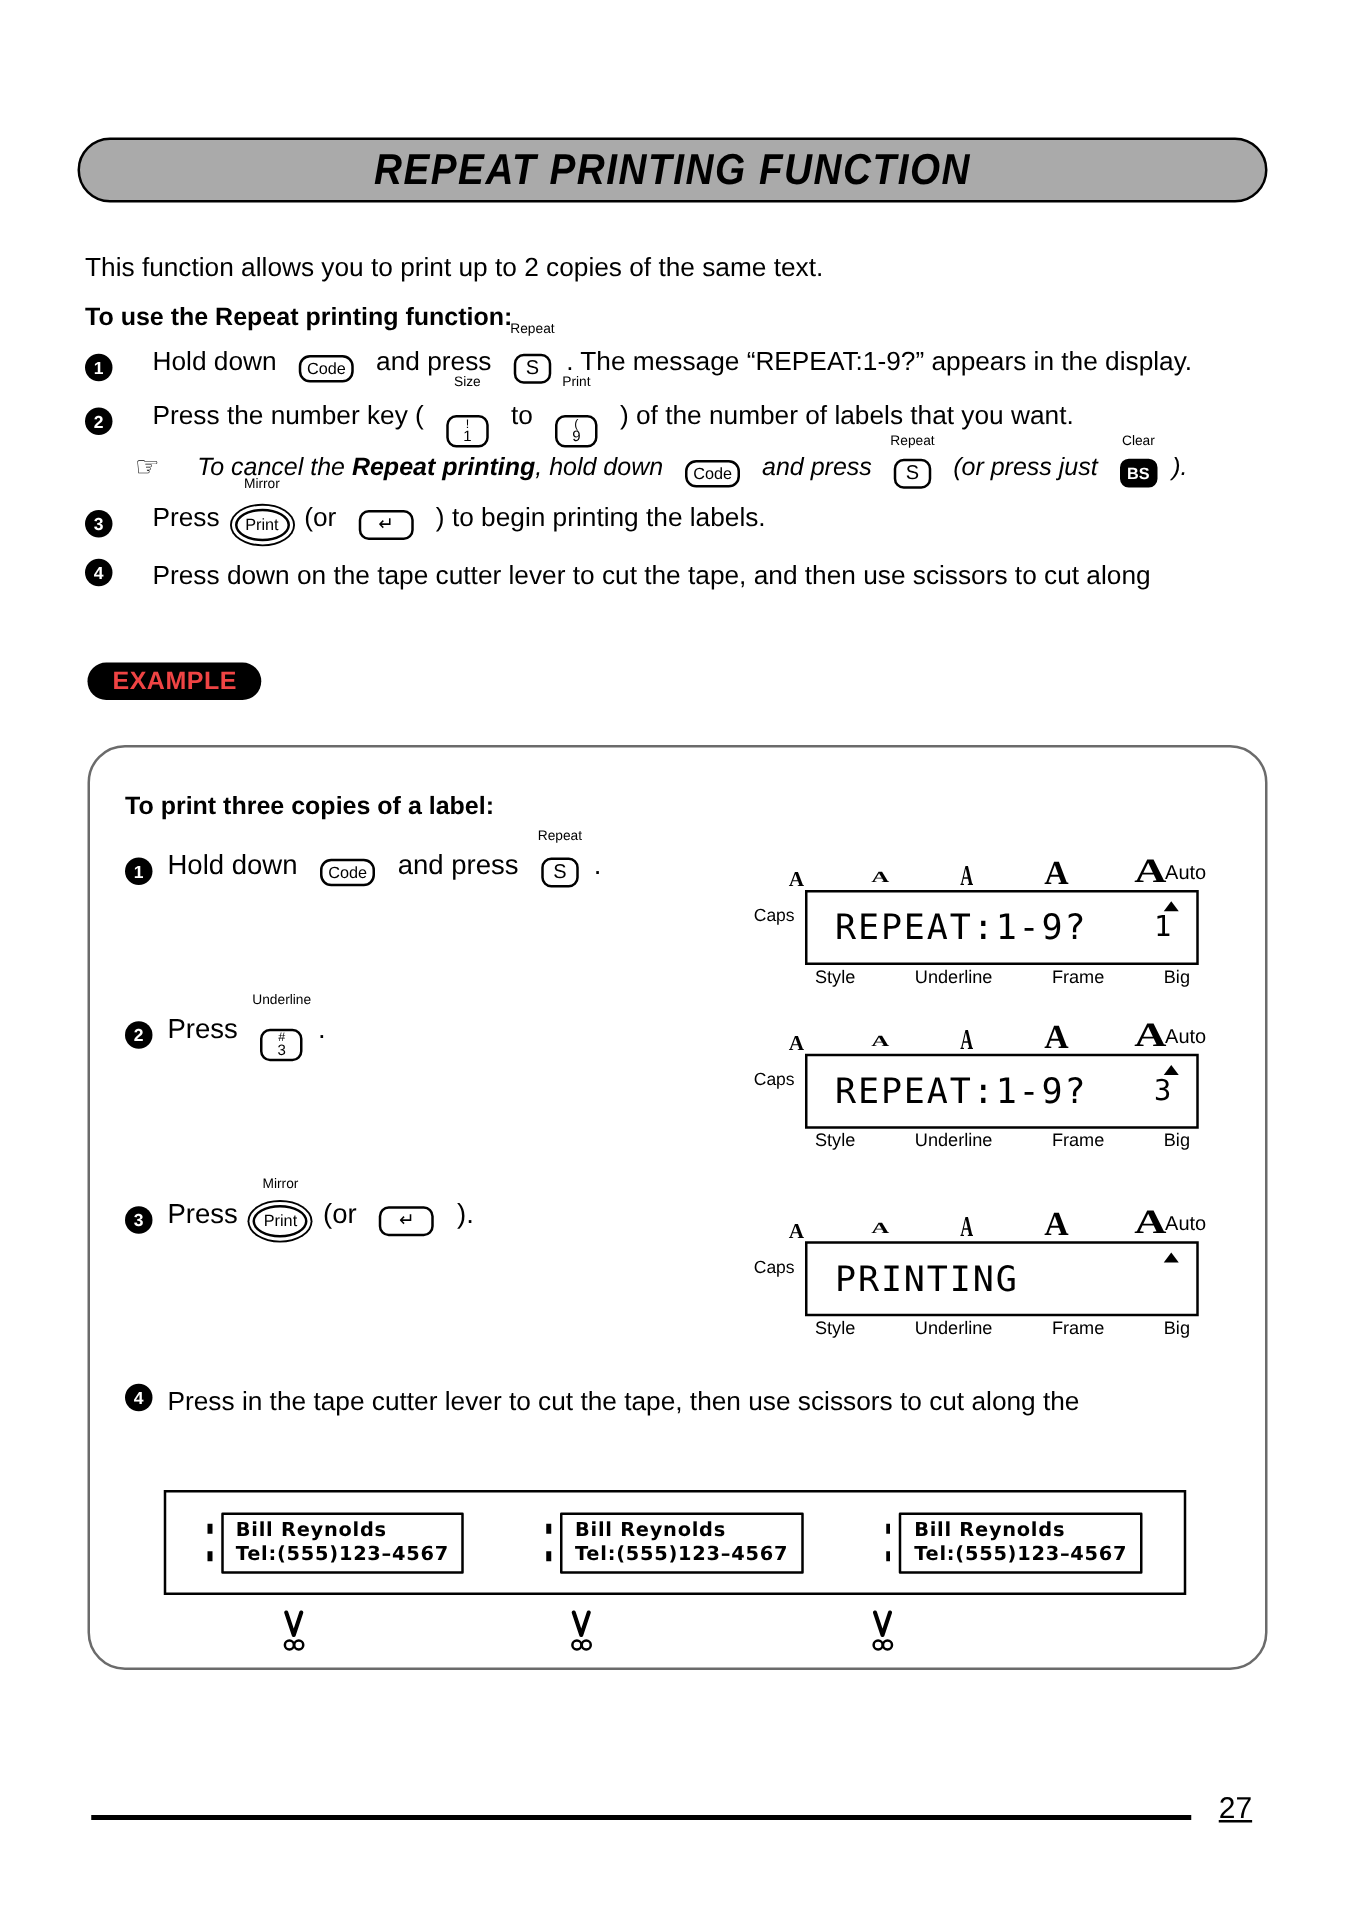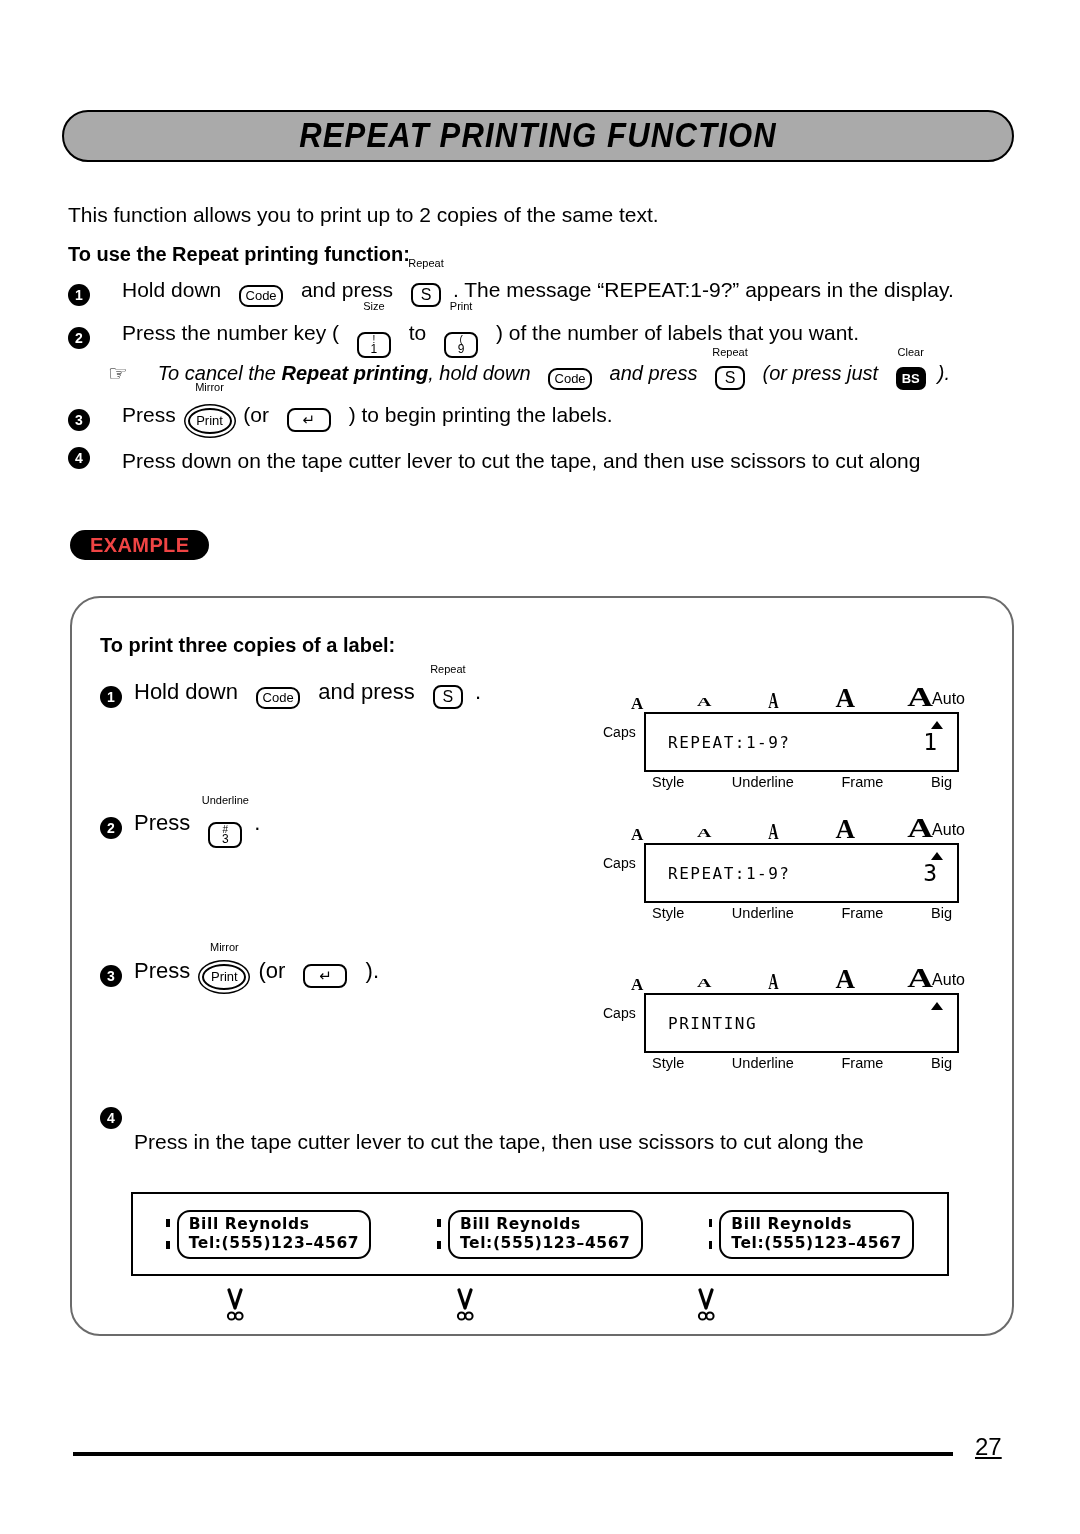--- a/index.html
+++ b/index.html
@@ -252,21 +252,21 @@
     border: 2.5px solid #000000;
     box-sizing: border-box;
     background: #ffffff;
   }
   .lcd-text {
     position: absolute;
     left: 22px;
     top: 50%;
     transform: translateY(-50%);
     font-family: "DejaVu Sans Mono", monospace;
-    font-size: 16px;
+    font-size: 28px;
     letter-spacing: 1.5px;
     white-space: pre;
   }
   .lcd-count {
     position: absolute;
     right: 20px;
     top: 50%;
     transform: translateY(-50%);
     font-family: "DejaVu Sans Mono", monospace;
     font-size: 23px;
@@ -293,21 +293,21 @@
 
   
   .ex-step4 {
     position: absolute;
     left: 100px;
     top: 1104px;
     width: 880px;
     display: flex;
     align-items: flex-start;
   }
-  .ex-step4 .step-body { font-size: 21px; line-height: 36px; margin-top: 20px; }
+  .ex-step4 .step-body { font-size: 21px; line-height: 36px; }
 
   
   .tape {
     position: absolute;
     left: 131px;
     top: 1192px;
     width: 818px;
     height: 84px;
     border: 2.5px solid #000000;
     box-sizing: border-box;
@@ -331,21 +331,21 @@
     margin-right: 7px;
   }
   .dots span {
     display: block;
     width: 3.5px;
     height: 8px;
     background: #000000;
   }
   .label-frame {
     border: 2px solid #000000;
-    border-radius: 13px;
+    border-radius: 1px;
     padding: 3px 10px 4px 10px;
     font-family: "DejaVu Sans", sans-serif;
     font-weight: bold;
     font-size: 15.5px;
     line-height: 19px;
     letter-spacing: 0.6px;
     white-space: nowrap;
   }
 
   

